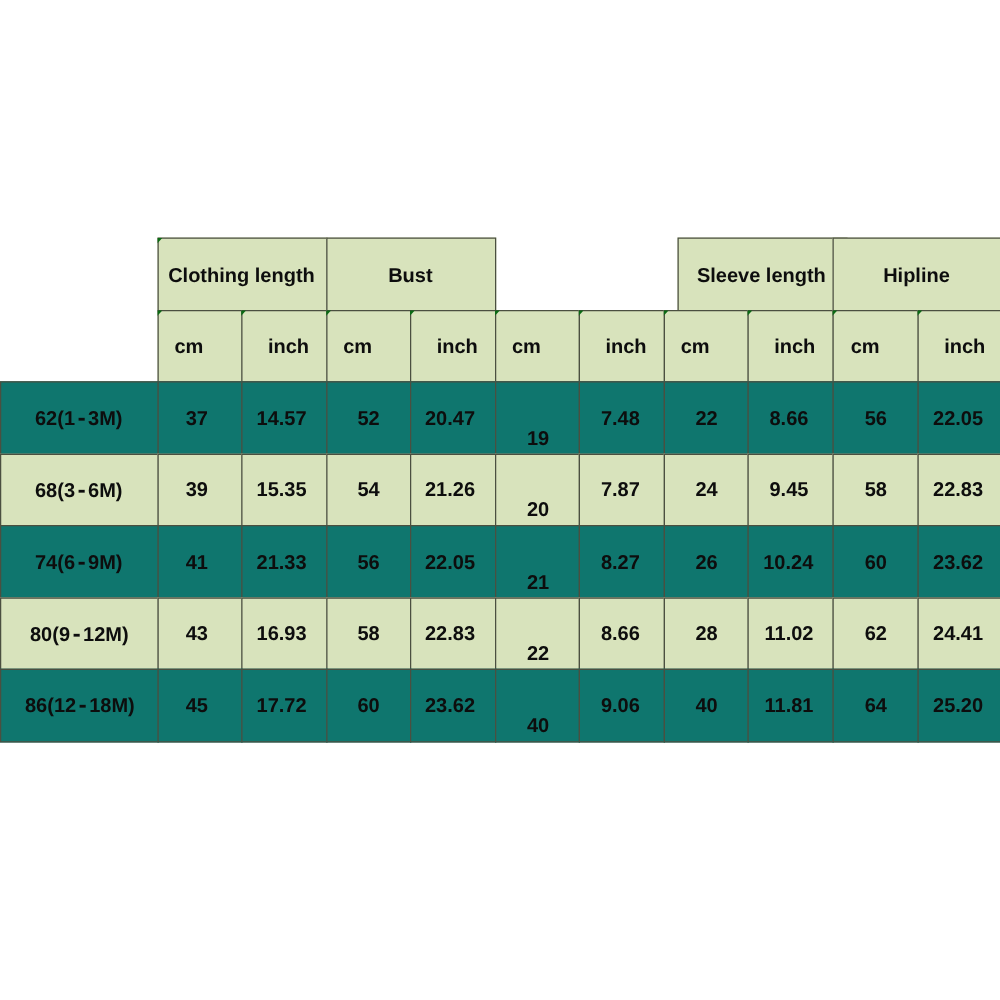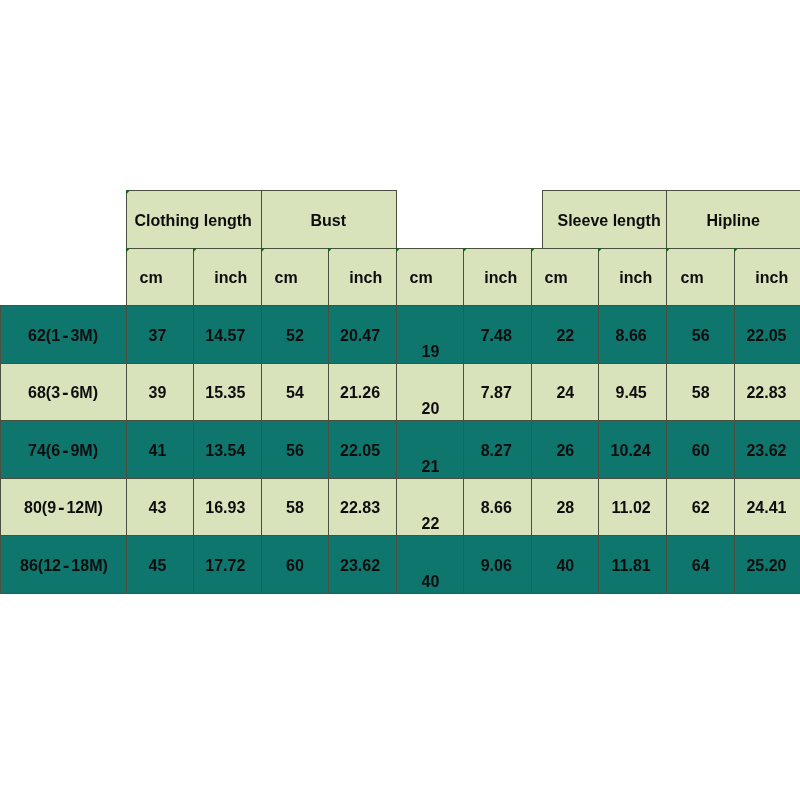--- a/index.html
+++ b/index.html
@@ -230,21 +230,21 @@
   </div>
 
   <div>
     <div class="cell c0 r2 bg-light t-rowhdr">
         <span>74(6<span class="dash">-</span>9M)</span>
       </div>
     <div class="cell c1 r2 bg-light t-data">
         <span>41</span>
       </div>
     <div class="cell c2 r2 bg-light t-data">
-        <span>13.54</span>
+        <span>21.33</span>
       </div>
     <div class="cell c3 r2 bg-light t-data">
         <span>56</span>
       </div>
     <div class="cell c4 r2 bg-light t-data">
         <span>22.05</span>
       </div>
     <div class="cell c5 r2 bg-light t-data">
         <span>21</span>
       </div>

